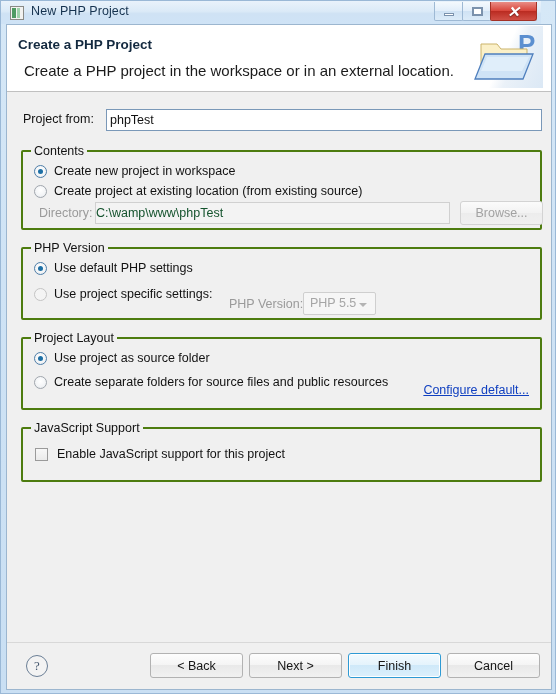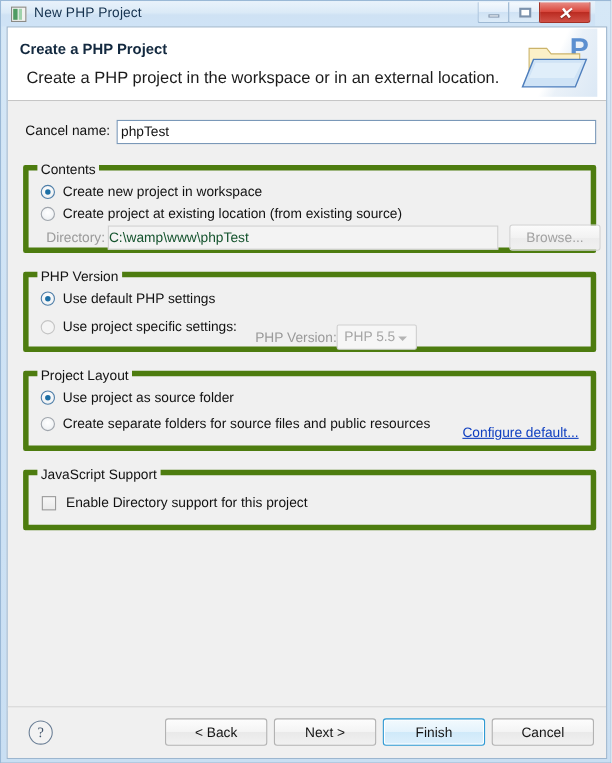--- a/index.html
+++ b/index.html
@@ -185,21 +185,21 @@
     color: #111;
     padding: 0 3px;
     outline: none;
   }
 
   
   .group {
     position: absolute;
     left: 14px;
     width: 521px;
-    border: 5px solid #4d7c0f;
+    border: 2px solid #4d7c0f;
     border-radius: 2px;
     box-sizing: border-box;
     background: transparent;
   }
   .group > .legend {
     position: absolute;
     left: 8px; top: -8px;
     padding: 0 3px;
     background: #f0f0f0;
     font-size: 12.5px;
@@ -410,21 +410,21 @@
           <path d="M10 18 L26 18 L30 23 L56 23 L56 40 L10 40 Z" fill="#fbf0c8" stroke="#cbb36a" stroke-width="1"></path>
           <path d="M14 28 L62 28 L52 53 L4 53 Z" fill="#cfe3f6" stroke="#4f7fbd" stroke-width="1.3"></path>
           <path d="M16 31 L58 31 L51 45 L10 45 Z" fill="#e6f1fb" opacity="0.75"></path>
         </svg>
       </div>
     </div>
 
     <div class="content">
 
       <div class="row-projname">
-        <span class="lbl-projname">Cancel name:</span>
+        <span class="lbl-projname">Project from:</span>
         <input class="inp-projname" type="text" value="phpTest" style="">
       </div>
 
       <div class="group" id="group-contents">
         <span class="legend">Contents</span>
 
         <div class="opt" style="left:11px; top:12px;">
           <span class="radio checked"></span>
           <span>Create new project in workspace</span>
         </div>
@@ -473,21 +473,21 @@
         </div>
 
         <span class="link-configure">Configure default...</span>
       </div>
 
       <div class="group" id="group-js">
         <span class="legend">JavaScript Support</span>
 
         <div class="opt" style="left:12px; top:18px;">
           <span class="checkbox"></span>
-          <span>Enable Directory support for this project</span>
+          <span>Enable JavaScript support for this project</span>
         </div>
       </div>
 
     </div>
 
     <div class="footer">
       <div class="help-icon">?</div>
       <div class="btnbar">
         <button class="btn">&lt; Back</button>
         <button class="btn">Next &gt;</button>

